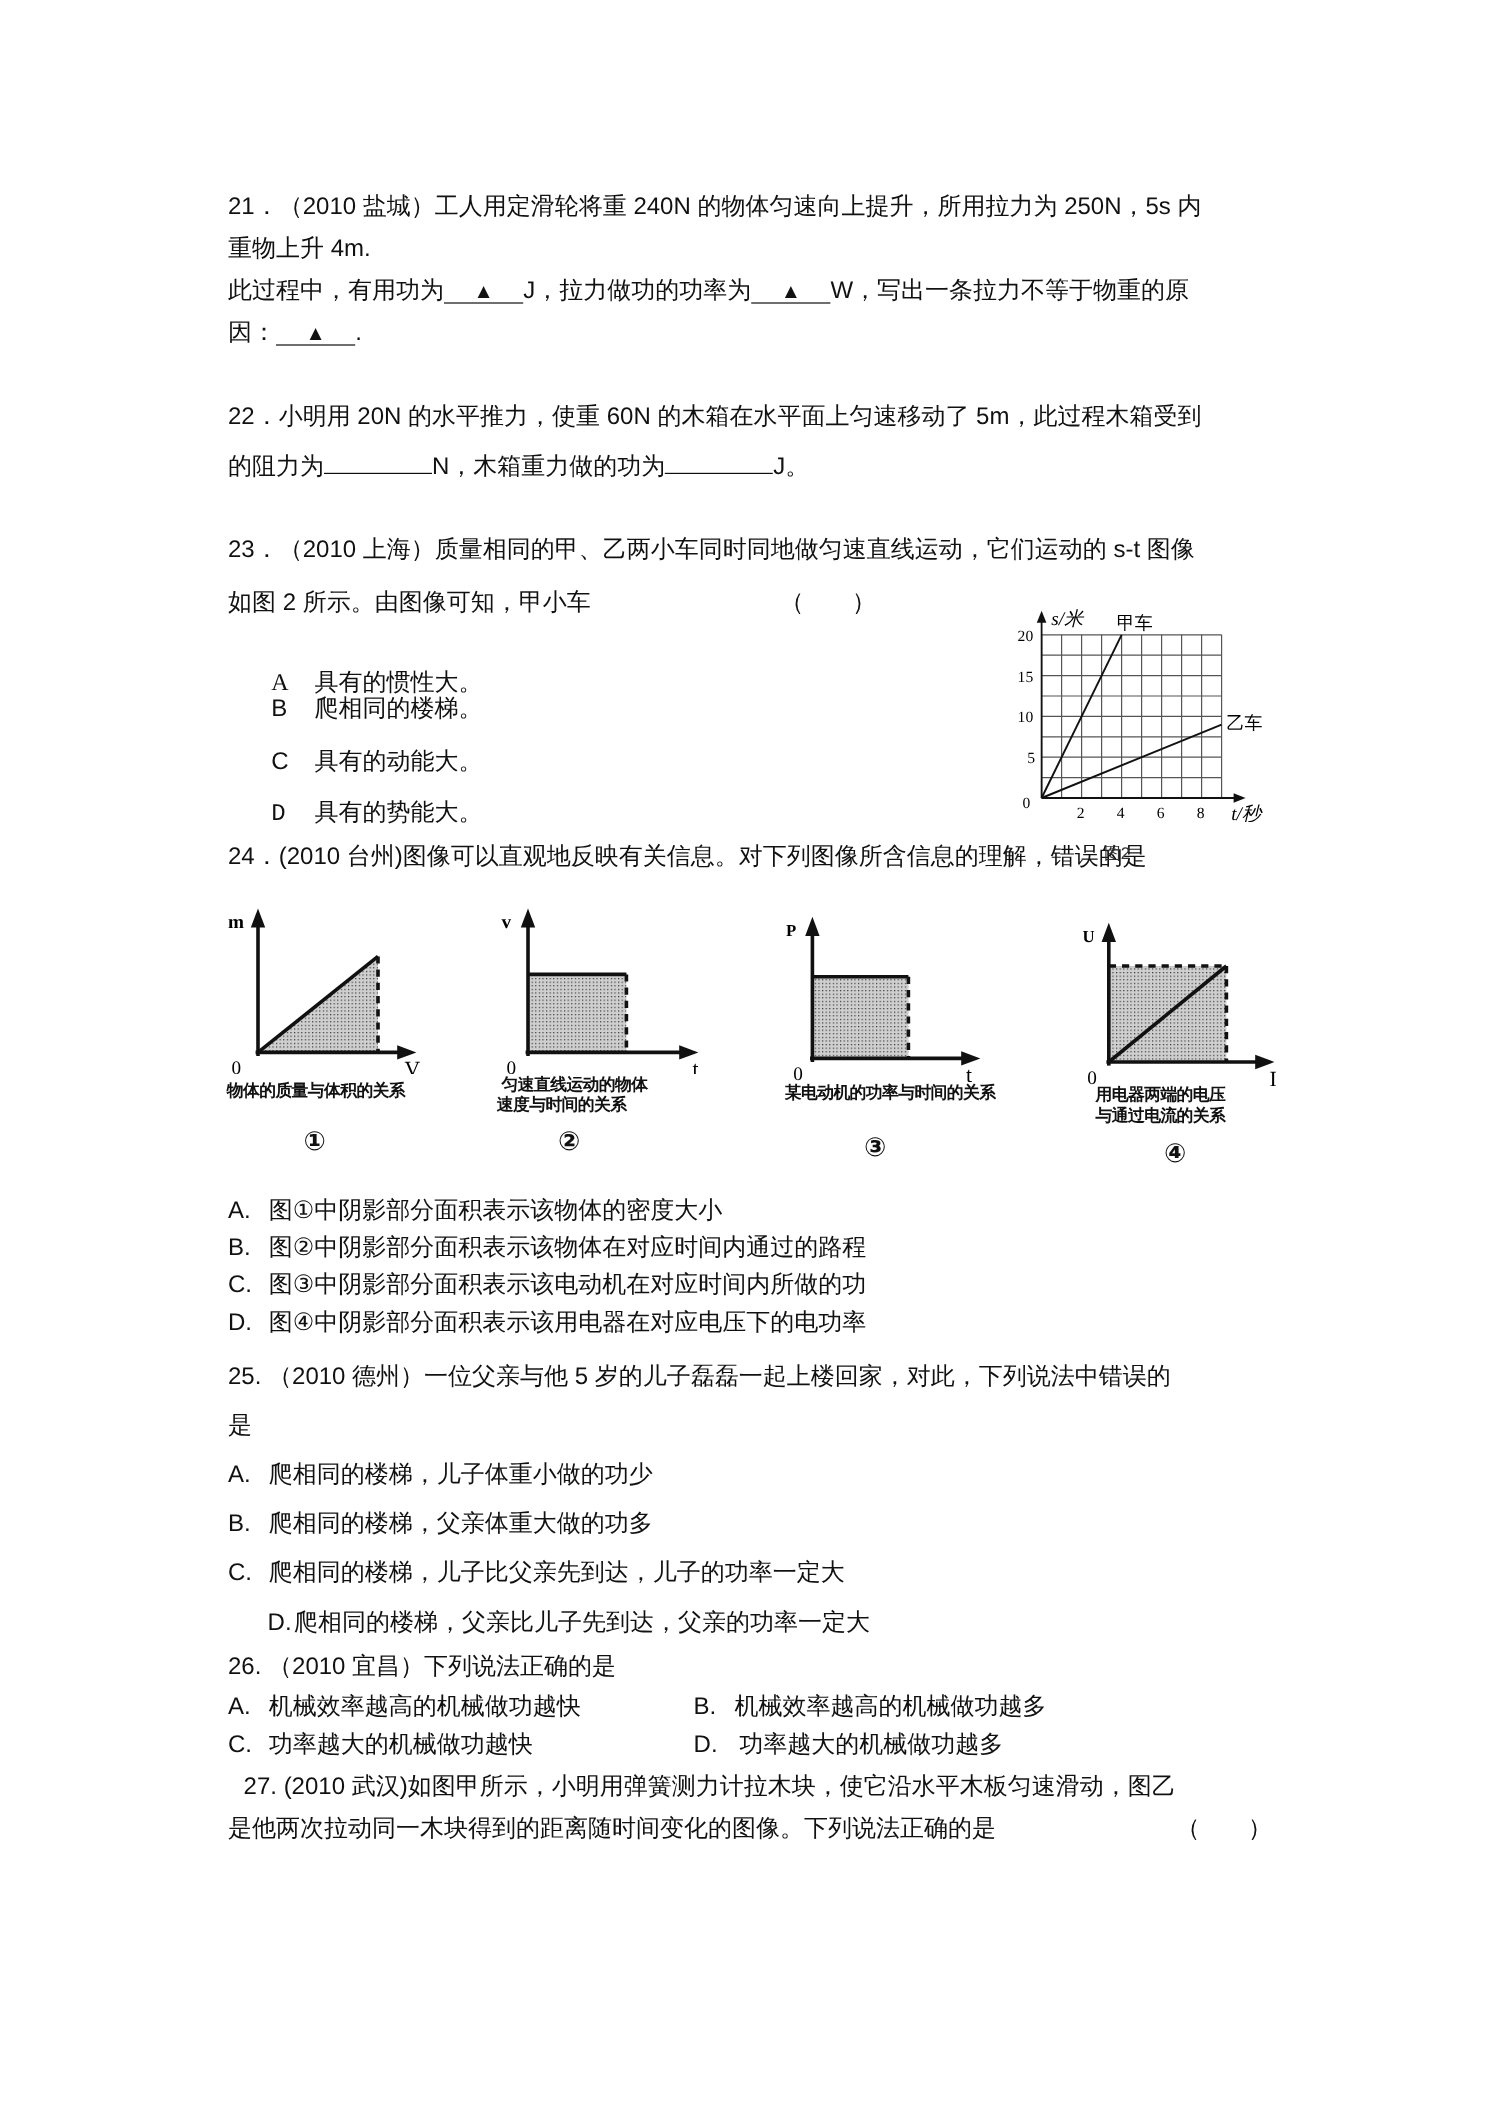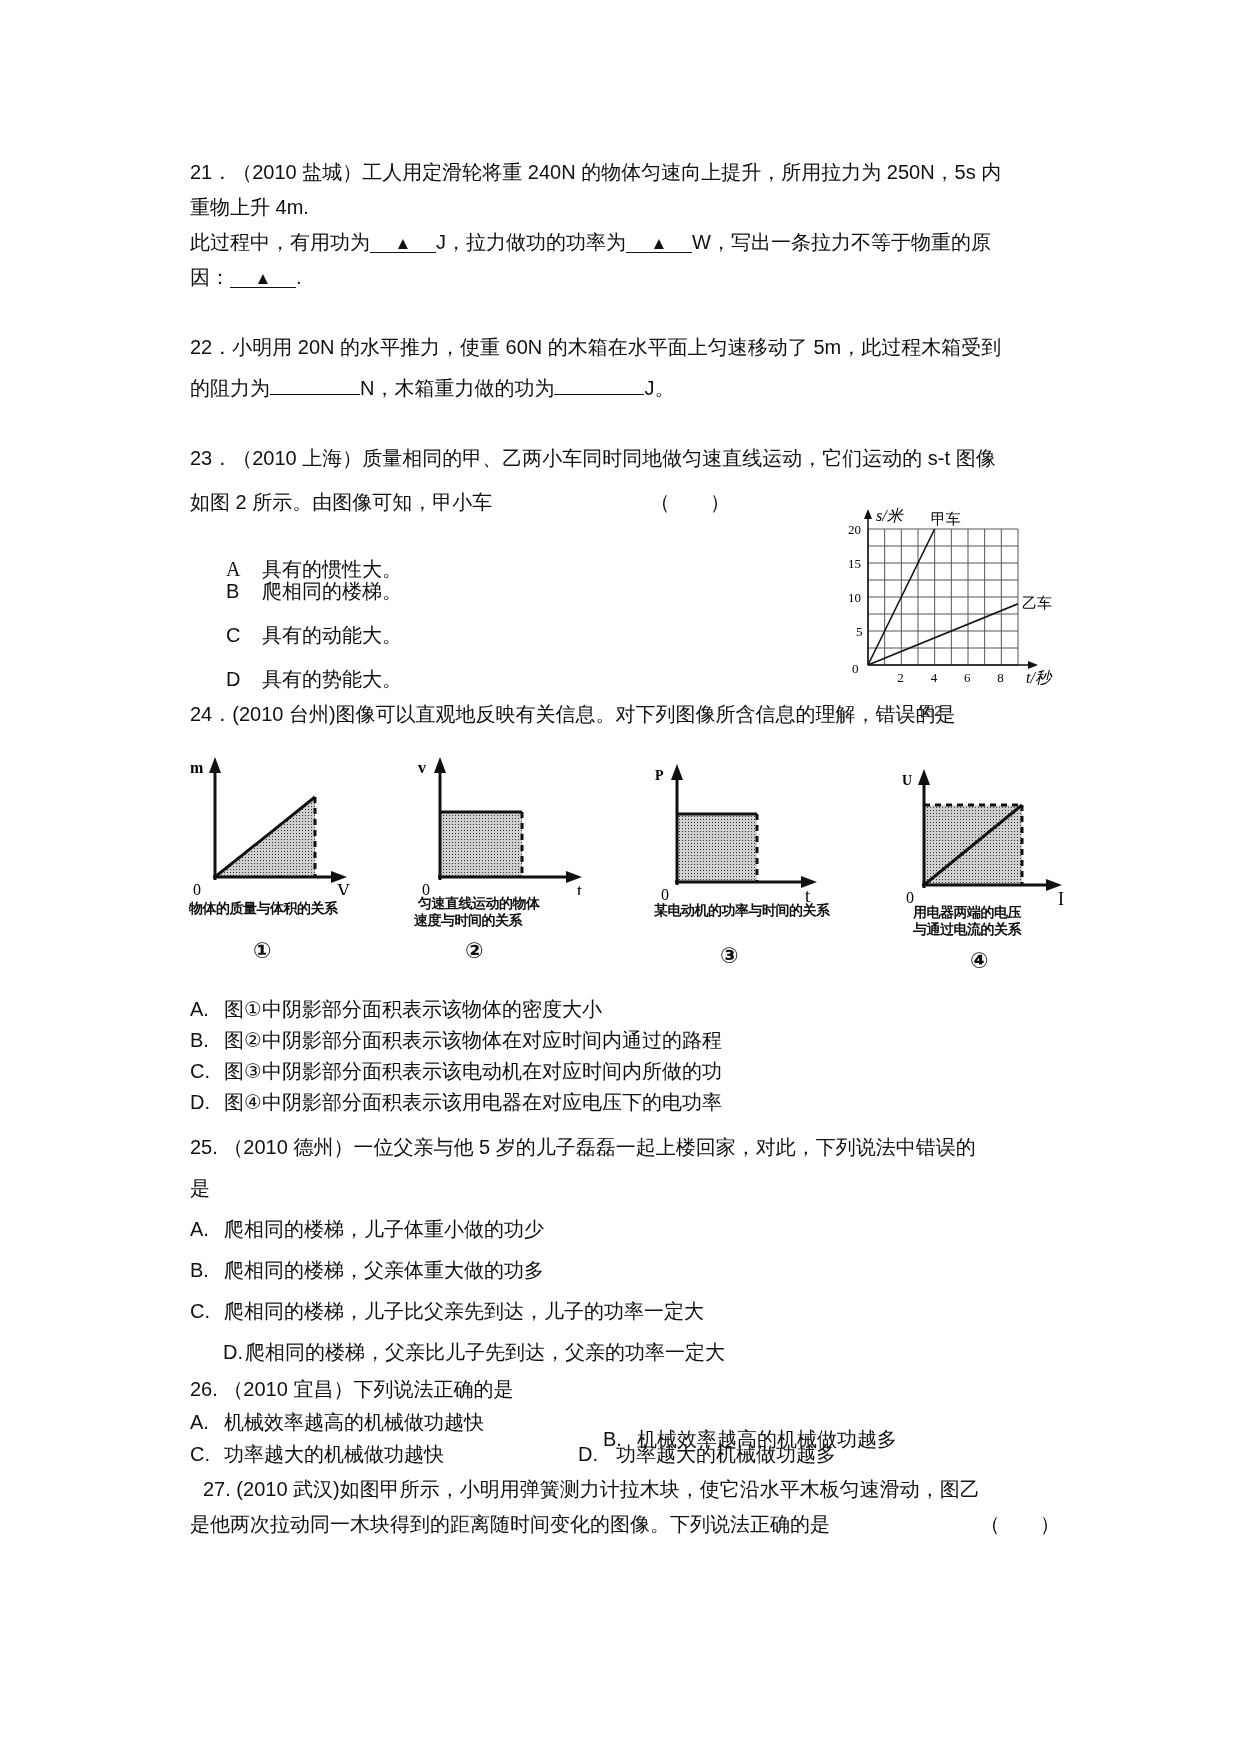--- a/index.html
+++ b/index.html
@@ -31,21 +31,21 @@
   <span>的阻力为</span><span class="blank" style="width:90px;"></span><span>N，木箱重力做的功为</span><span class="blank" style="width:90px;"></span><span>J。</span>
 </div>
 
 <div class="line" style="top:446px;text-align:center;">23．（2010 上海）质量相同的甲、乙两小车同时同地做匀速直线运动，它们运动的 s-t 图像</div>
 <div class="line" style="top:490px;">如图 2 所示。由图像可知，甲小车</div>
 <div class="opt" style="left:650px; top:490px;">（　　）</div>
 
 <div class="opt" style="left:226px; top:557px;font-family:Liberation Serif, serif;"><span class="letter">A</span><span>具有的惯性大。</span></div>
 <div class="opt" style="left:226px; top:579px;"><span class="letter">B</span><span>爬相同的楼梯。</span></div>
 <div class="opt" style="left:226px; top:623px;"><span class="letter">C</span><span>具有的动能大。</span></div>
-<div class="opt" style="left:226px; top:667px;"><span class="letter">D</span><span>具有的势能大。</span></div>
+<div class="opt" style="left:226px; top:667px;font-family:Liberation Mono, monospace;"><span class="letter">D</span><span>具有的势能大。</span></div>
 
 <svg id="st-chart" style="position:absolute; left:830px; top:495px;" width="250" height="190">
   <g id="st-grid">
       <line x1="38" y1="170" x2="38" y2="34" stroke="#555" stroke-width="1"></line>
       <line x1="54.666666666666664" y1="170" x2="54.666666666666664" y2="34" stroke="#555" stroke-width="1"></line>
       <line x1="71.33333333333333" y1="170" x2="71.33333333333333" y2="34" stroke="#555" stroke-width="1"></line>
       <line x1="88" y1="170" x2="88" y2="34" stroke="#555" stroke-width="1"></line>
       <line x1="104.66666666666666" y1="170" x2="104.66666666666666" y2="34" stroke="#555" stroke-width="1"></line>
       <line x1="121.33333333333334" y1="170" x2="121.33333333333334" y2="34" stroke="#555" stroke-width="1"></line>
       <line x1="138" y1="170" x2="138" y2="34" stroke="#555" stroke-width="1"></line>
@@ -168,19 +168,19 @@
 
 <div class="line" style="top:1135px;">25. （2010 德州）一位父亲与他 5 岁的儿子磊磊一起上楼回家，对此，下列说法中错误的</div>
 <div class="line" style="top:1176px;">是</div>
 <div class="opt" style="left:190px; top:1217px;"><span class="letter" style="width:34px;">A.</span><span>爬相同的楼梯，儿子体重小做的功少</span></div>
 <div class="opt" style="left:190px; top:1258px;"><span class="letter" style="width:34px;">B.</span><span>爬相同的楼梯，父亲体重大做的功多</span></div>
 <div class="opt" style="left:190px; top:1299px;"><span class="letter" style="width:34px;">C.</span><span>爬相同的楼梯，儿子比父亲先到达，儿子的功率一定大</span></div>
 <div class="opt" style="left:223px; top:1340px;"><span class="letter" style="width:22px;">D.</span><span>爬相同的楼梯，父亲比儿子先到达，父亲的功率一定大</span></div>
 
 <div class="line" style="top:1377px;">26. （2010 宜昌）下列说法正确的是</div>
 <div class="opt" style="left:190px; top:1410px;"><span class="letter" style="width:34px;">A.</span><span>机械效率越高的机械做功越快</span></div>
-<div class="opt" style="left:603px; top:1410px;margin-top:17px;"><span class="letter" style="width:34px;">B.</span><span>机械效率越高的机械做功越多</span></div>
+<div class="opt" style="left:578px; top:1410px;"><span class="letter" style="width:34px;">B.</span><span>机械效率越高的机械做功越多</span></div>
 <div class="opt" style="left:190px; top:1442px;"><span class="letter" style="width:34px;">C.</span><span>功率越大的机械做功越快</span></div>
 <div class="opt" style="left:578px; top:1442px;"><span class="letter" style="width:38px;">D.</span><span>功率越大的机械做功越多</span></div>
 
 <div class="line" style="top:1477px;margin-left:13px;">27. (2010 武汉)如图甲所示，小明用弹簧测力计拉木块，使它沿水平木板匀速滑动，图乙</div>
 <div class="line" style="top:1512px;">是他两次拉动同一木块得到的距离随时间变化的图像。下列说法正确的是</div>
 <div class="opt" style="left:980px; top:1512px;">（　　）</div>
 
 </body></html>

